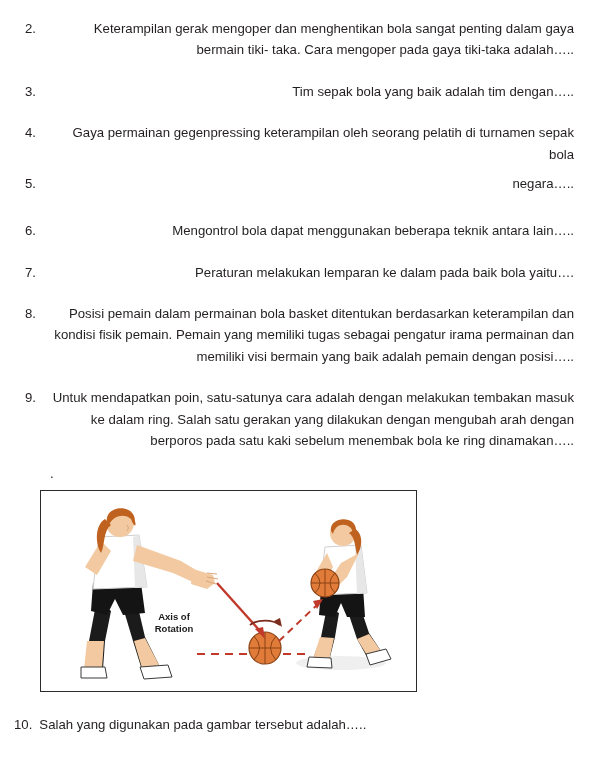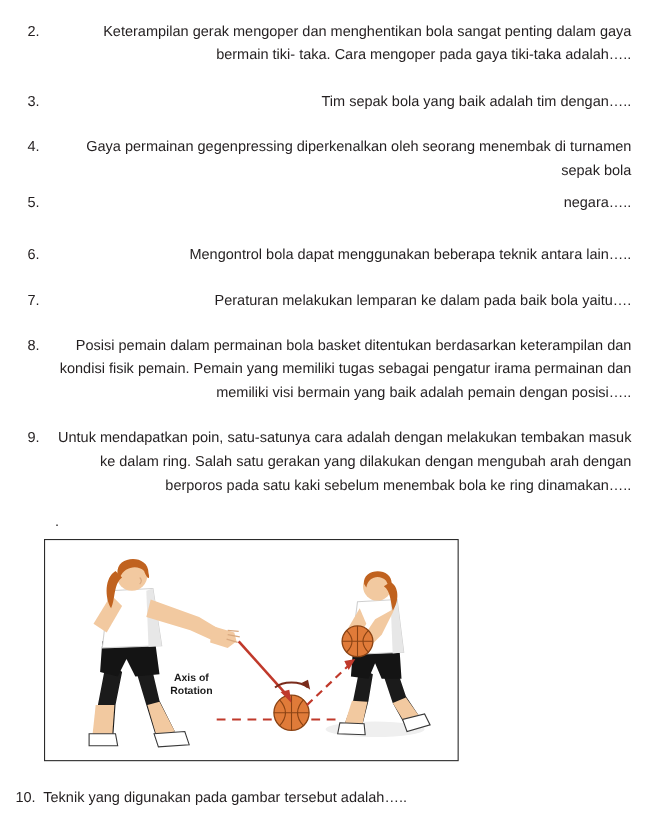--- a/index.html
+++ b/index.html
@@ -102,21 +102,21 @@
       <div class="body">Keterampilan gerak mengoper dan menghentikan bola sangat penting dalam gaya bermain tiki- taka. Cara mengoper pada gaya tiki-taka adalah…..</div>
     </div>
 
     <div class="q gap-md">
       <div class="num">3.</div>
       <div class="body">Tim sepak bola yang baik adalah tim dengan…..</div>
     </div>
 
     <div class="q gap-sm">
       <div class="num">4.</div>
-      <div class="body">Gaya permainan gegenpressing diperkenalkan oleh seorang menembak di turnamen sepak bola</div>
+      <div class="body">Gaya permainan gegenpressing keterampilan oleh seorang pelatih di turnamen sepak bola</div>
     </div>
 
     <div class="q gap-lg">
       <div class="num">5.</div>
       <div class="body">negara…..</div>
     </div>
 
     <div class="q gap-md">
       <div class="num">6.</div>
       <div class="body">Mengontrol bola dapat menggunakan beberapa teknik antara lain…..</div>
@@ -229,16 +229,16 @@
 
       <div class="fig-caption">
         <span>Axis of</span><br>
         <span>Rotation</span>
       </div>
     </div>
   </div>
 
   <div class="q10">
     <div class="num">10.</div>
-    <div class="body">Teknik yang digunakan pada gambar tersebut adalah…..</div>
+    <div class="body">Salah yang digunakan pada gambar tersebut adalah…..</div>
   </div>
 
 </div>
 
 </body></html>

